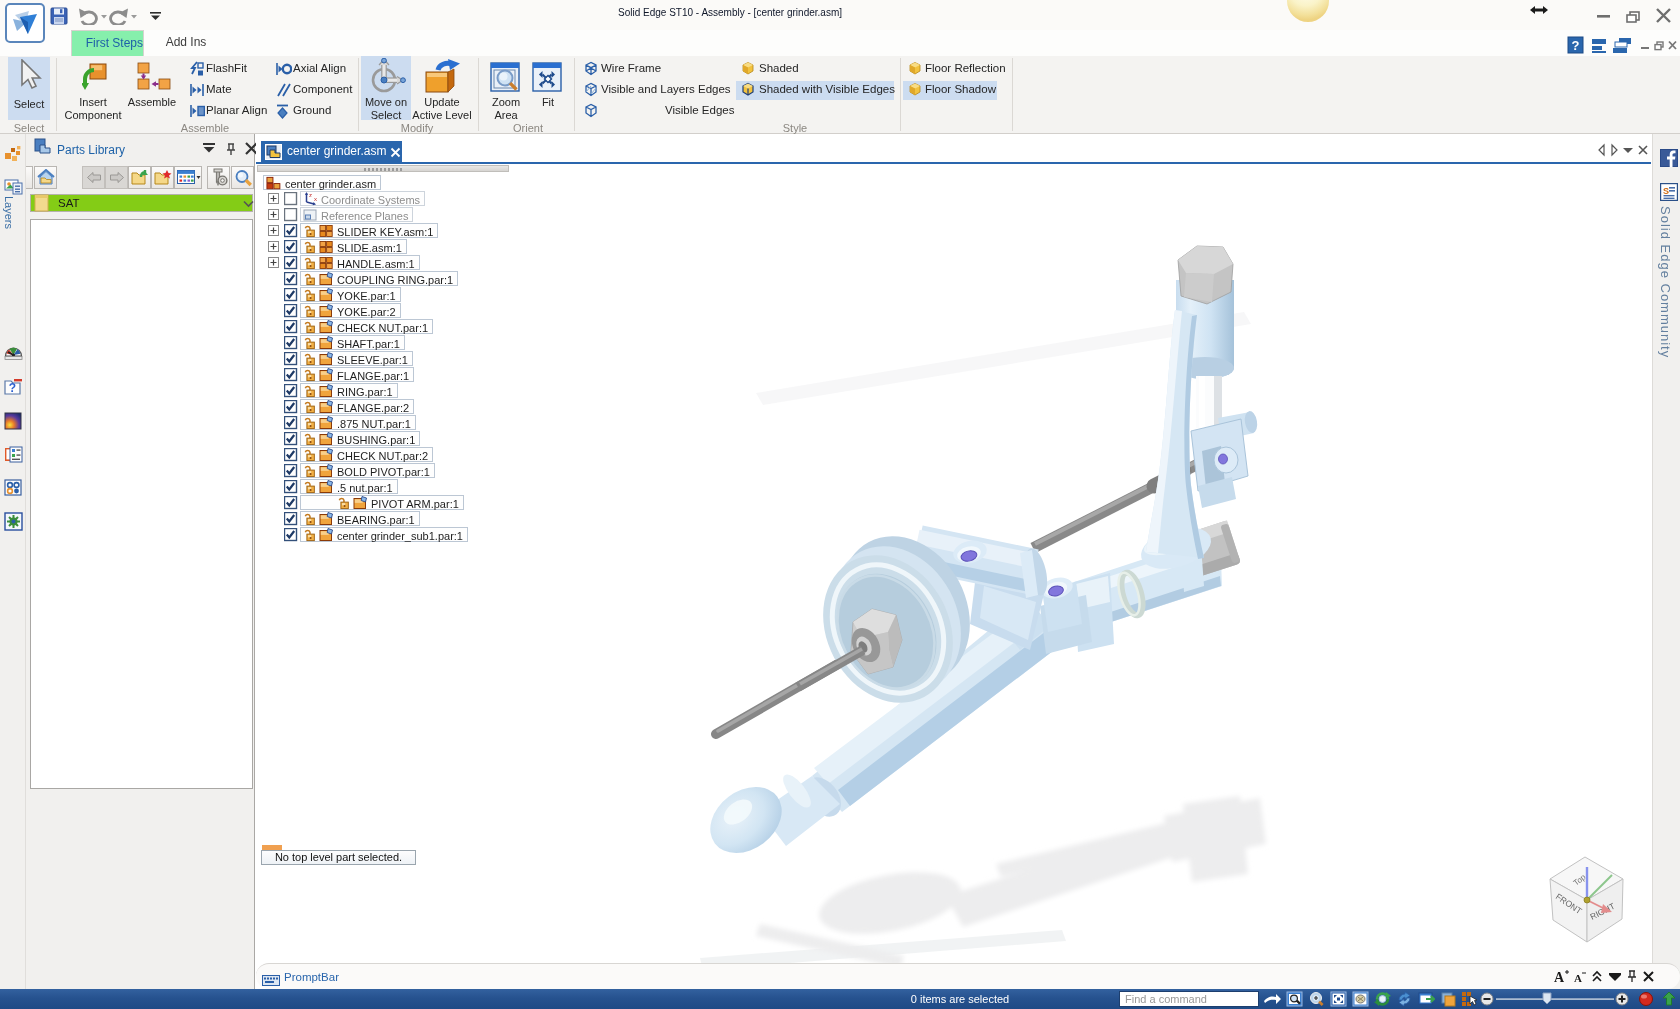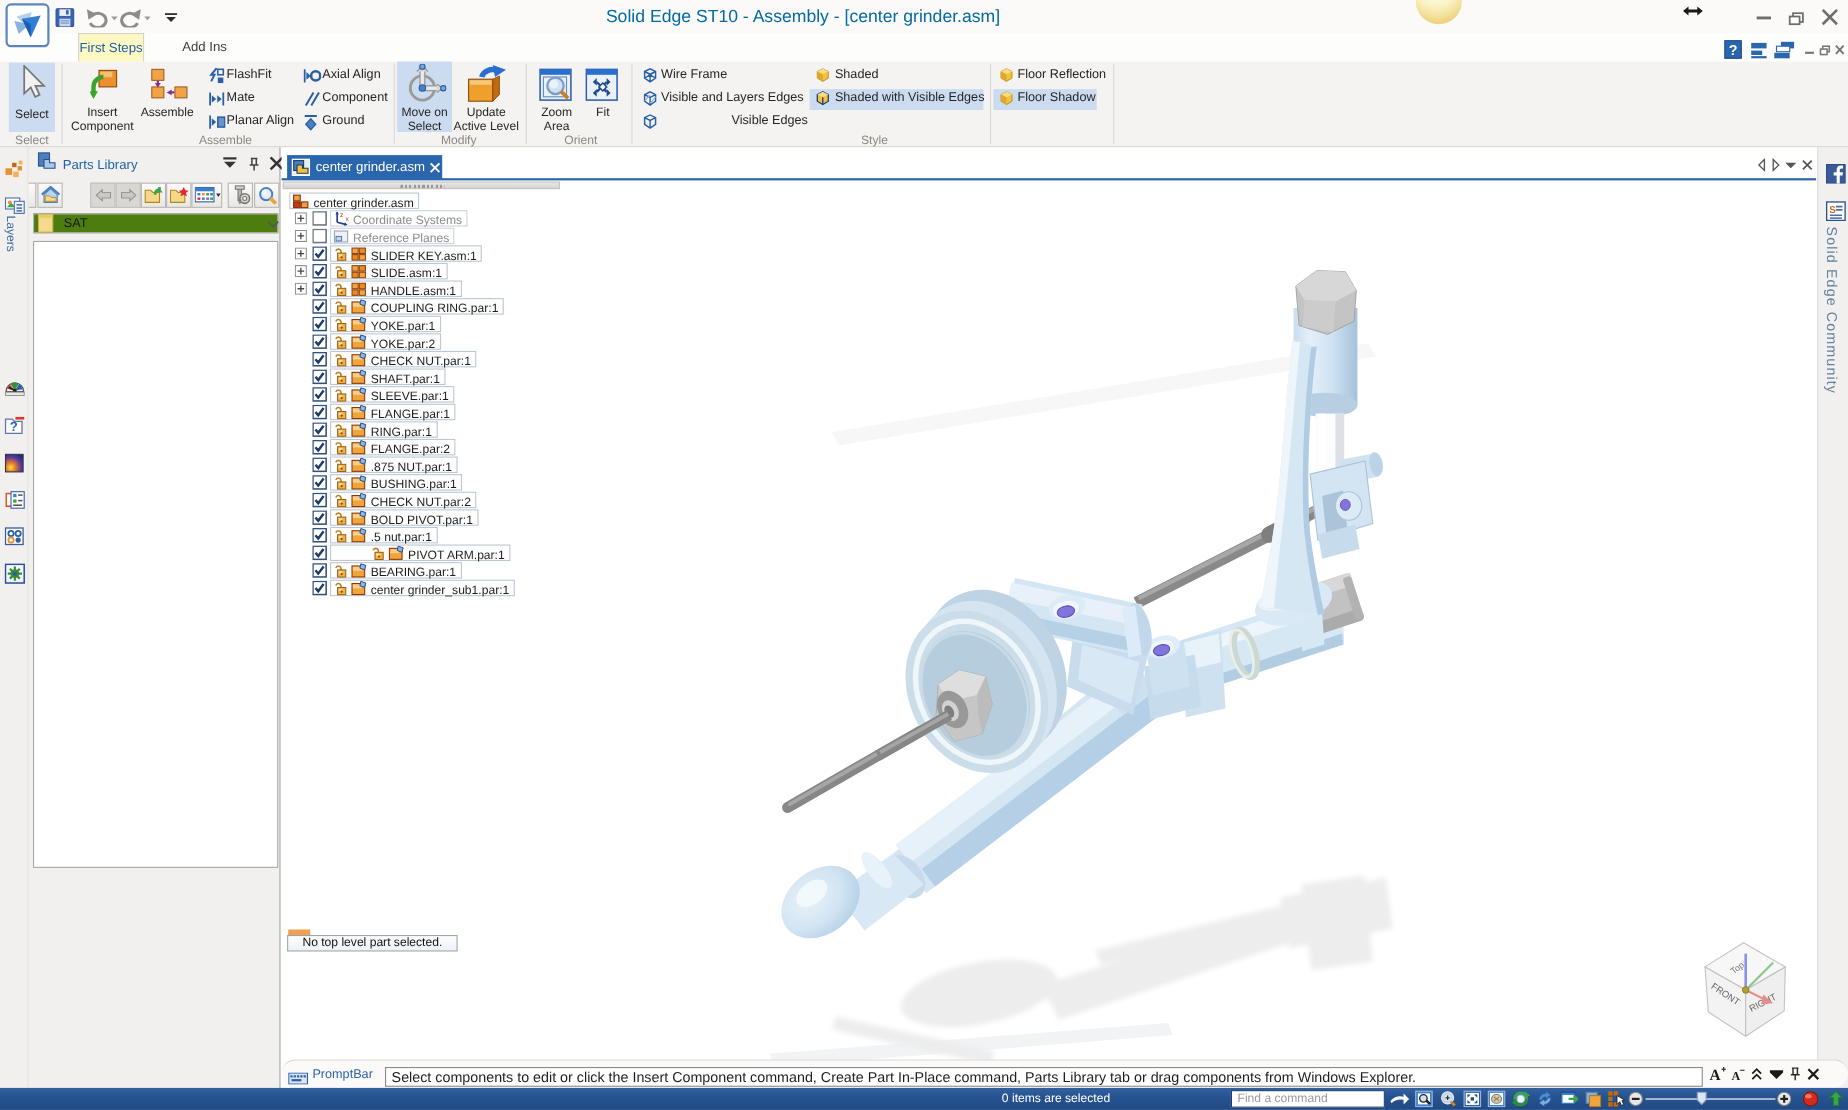--- a/index.html
+++ b/index.html
@@ -1,39 +1,39 @@
 <!DOCTYPE html>
 <html><head><meta charset="utf-8"><title>Solid Edge ST10</title>
 <style>
 *{margin:0;padding:0;box-sizing:border-box;}
 html,body{width:1680px;height:1009px;overflow:hidden;}
 body{font-family:"Liberation Sans",sans-serif;position:relative;background:#fff;font-size:11px;color:#1e1e1e;}
 .abs{position:absolute;}
 
 #titlebar{position:absolute;left:0;top:0;width:1680px;height:30px;background:#fbfaf8;}
 #apptn{position:absolute;left:5px;top:3px;width:40px;height:40px;background:#fff;border:2px solid #5a86bb;border-radius:5px;z-index:30;}
-#title{position:absolute;left:0;top:7px;width:1460px;text-align:center;font-size:16px;color:#0369a1;}
+#title{position:absolute;left:0;top:7px;width:1460px;text-align:center;font-size:10px;color:#0f172a;}
 
 #tabrow{position:absolute;left:0;top:30px;width:1680px;height:26px;background:#fdfdfc;}
 .rtab{position:absolute;top:0;height:26px;font-size:12px;text-align:center;line-height:25px;}
 
 #ribbon{position:absolute;left:0;top:56px;width:1680px;height:78px;background:#f4f3f1;border-bottom:1px solid #d2cfcb;}
 .gsep{position:absolute;top:2px;width:1px;height:73px;background:#dbd8d4;}
 .glabel{position:absolute;top:66px;font-size:11px;color:#8b8781;text-align:center;}
 .bighl{position:absolute;background:#ccdcf0;}
 .blab{position:absolute;font-size:11px;color:#252525;text-align:center;line-height:13px;}
 .srow{position:absolute;font-size:11.5px;color:#252525;white-space:nowrap;}
 
 #edgebar{position:absolute;left:0;top:134px;width:26px;height:855px;background:#f1f0ee;border-right:1px solid #e0dedb;}
 #layers{position:absolute;left:3px;top:62px;font-size:11px;color:#3a6ea5;writing-mode:vertical-rl;}
 
 #plib{position:absolute;left:26px;top:134px;width:229px;height:855px;background:#f1f0ee;border-right:1px solid #aaa8a5;}
 #plibtitle{position:absolute;left:31px;top:9px;font-size:12px;color:#1e62a8;}
 .tbtn{position:absolute;top:32px;width:23px;height:23px;border:1px solid #b9b6b2;background:linear-gradient(#fcfbfa,#e9e7e4);}
-#satbox{position:absolute;left:4px;top:60px;width:223px;height:18px;background:#4d7c0f;border:1px solid #b5b2ae;}
+#satbox{position:absolute;left:4px;top:60px;width:223px;height:18px;background:#84cc16;border:1px solid #b5b2ae;}
 #plist{position:absolute;left:4px;top:85px;width:223px;height:570px;background:#fff;border:1px solid #a9a7a4;}
 #preview{position:absolute;left:4px;top:657px;width:221px;height:196px;background:#f0efed;border:1px solid #b5b3b0;border-top:2px solid #9b9996;}
 #preview div{margin-top:92px;text-align:center;font-weight:bold;font-size:11px;color:#111;}
 
 #docarea{position:absolute;left:256px;top:134px;width:1396px;height:855px;background:#fff;}
 #doctab{position:absolute;left:5px;top:7px;width:141px;height:22px;background:#2a66ad;color:#fff;font-size:12px;}
 #tabline{position:absolute;left:0px;top:28px;width:1395px;height:2px;background:#2a66ad;}
 #splitter{position:absolute;left:1px;top:31px;width:252px;height:7px;background:linear-gradient(#e9e8e6,#d6d4d1);border:1px solid #c0beba;}
 
 .trow{position:absolute;height:16px;font-size:11px;white-space:nowrap;}
@@ -107,21 +107,21 @@
   <svg class="abs" style="left:1594px;top:6px" width="82" height="18" viewBox="0 0 82 18">
     <rect x="3" y="9" width="13" height="2.6" fill="#6e6e6e"></rect>
     <g stroke="#6e6e6e" stroke-width="1.6" fill="none">
       <rect x="36" y="6" width="9" height="8" fill="#fff"></rect>
       <rect x="33" y="9" width="9" height="7" fill="#fff"></rect>
     </g>
     <path d="M63 3 L76 16 M76 3 L63 16" stroke="#6e6e6e" stroke-width="2.4"></path>
   </svg>
 </div>
 <div id="tabrow">
-  <div class="rtab" style="left:71px;width:60px;background:#fef9c3;border:1px solid #d6d3cf;border-bottom:none;color:#1e5fa8;">First Steps</div>
+  <div class="rtab" style="left:71px;width:73px;background:#86efac;border:1px solid #d6d3cf;border-bottom:none;color:#1e5fa8;text-align:right;">First Steps</div>
   <div class="rtab" style="left:153px;width:66px;color:#3c3c3c;">Add Ins</div>
 
   <svg class="abs" style="left:1567px;top:6px" width="110" height="18" viewBox="0 0 110 18">
     <rect x="1" y="1" width="15" height="16" fill="#2a66ad" stroke="#1d4a85"></rect>
     <text x="8.5" y="14" font-size="13" font-weight="bold" fill="#fff" text-anchor="middle" font-family="Liberation Sans">?</text>
     <g>
       <rect x="25" y="3" width="14" height="5" fill="#2a66ad"></rect>
       <rect x="25" y="10" width="10" height="4" fill="#2a66ad"></rect>
         <rect x="25" y="15" width="14" height="2" fill="#2a66ad"></rect>
     </g>
@@ -936,21 +936,20 @@
     <g fill="#2a5fa8">
         <rect x="2" y="2.5" width="2" height="2"></rect>
         <rect x="5" y="2.5" width="2" height="2"></rect>
         <rect x="8" y="2.5" width="2" height="2"></rect>
         <rect x="11" y="2.5" width="2" height="2"></rect>
         <rect x="14" y="2.5" width="2" height="2"></rect>
         <rect x="3" y="6" width="9" height="2"></rect>
       </g>
   </svg>
   <div class="abs" style="left:28px;top:7px;font-size:11.5px;color:#2a66ad;">PromptBar</div>
-  <div id="pinput">Select components to edit or click the Insert Component command, Create Part In-Place command, Parts Library tab or drag components from Windows Explorer.</div>
   <svg class="abs" style="left:1296px;top:5px" width="104" height="16" viewBox="0 0 104 16">
     <text x="2" y="13" font-size="14" font-weight="bold" fill="#1a1a1a" font-family="Liberation Serif">A</text>
     <path d="M13 3 L17 3 M15 1 L15 5" stroke="#1a1a1a" stroke-width="1"></path>
     <text x="22" y="13" font-size="11" font-weight="bold" fill="#1a1a1a" font-family="Liberation Serif">A</text>
     <path d="M30 4 L34 4" stroke="#1a1a1a" stroke-width="1"></path>
     <path d="M41 7 L45 3 L49 7 M41 12 L45 8 L49 12" fill="none" stroke="#1a1a1a" stroke-width="1.6"></path>
     <path d="M57 4 L69 4 L69 6 L63 12 L57 6 Z" fill="#1a1a1a"></path>
     <path d="M77 2 L83 2 M78 2 L78 8 M82 2 L82 8 M76 8 L84 8 M80 8 L80 13" stroke="#2a2a2a" stroke-width="1.3" fill="none"></path>
     <path d="M92 3 L101 12 M101 3 L92 12" stroke="#1a1a1a" stroke-width="2"></path>
   </svg>

